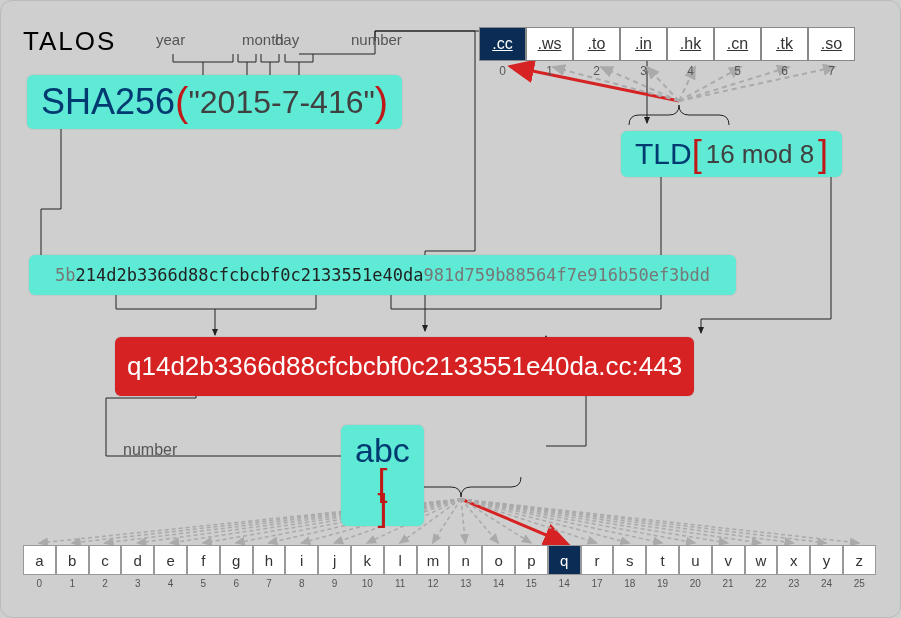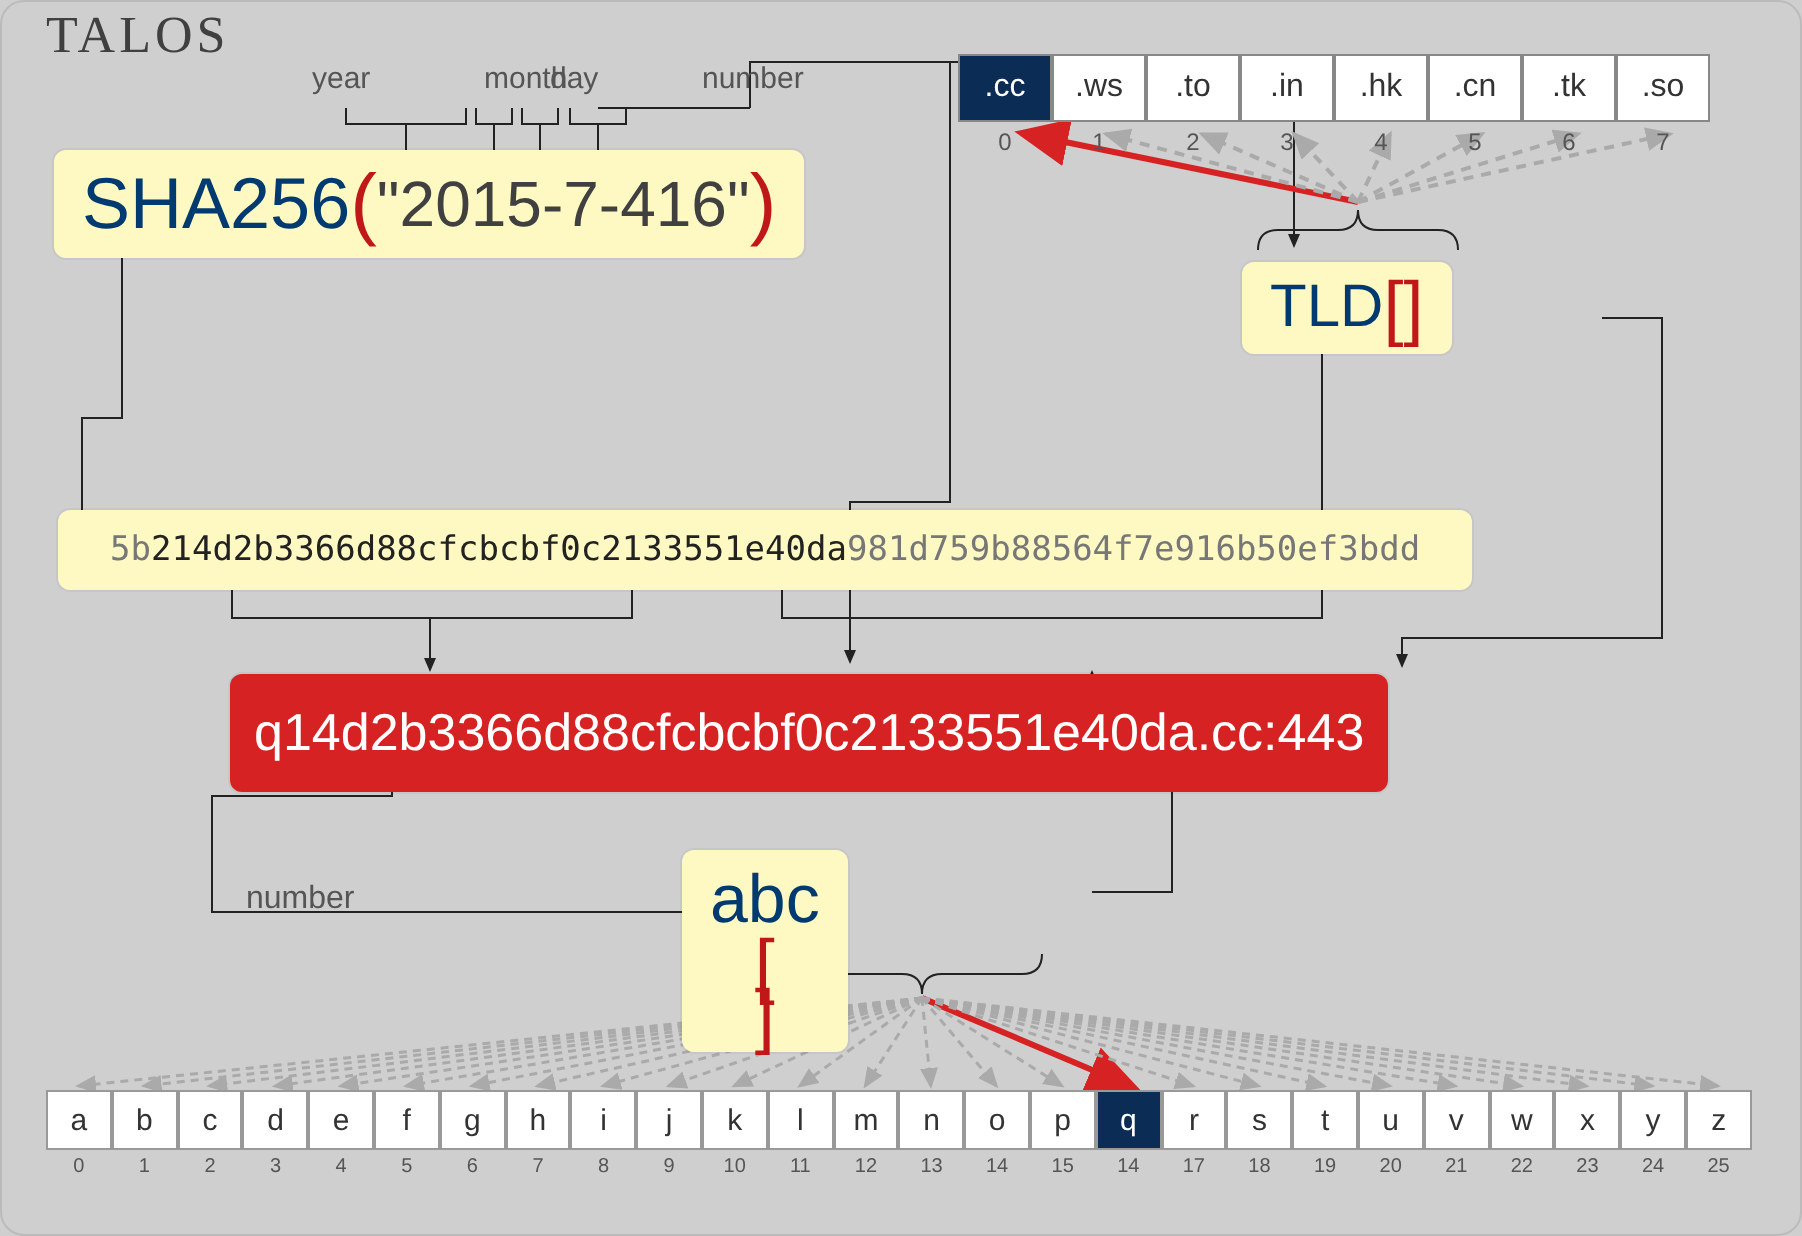--- a/index.html
+++ b/index.html
@@ -6,32 +6,32 @@
   body {
     width: 901px; height: 618px;
     background: #cfcfcf;
     font-family: "Segoe UI", Arial, sans-serif;
     position: relative;
     overflow: hidden;
     border-radius: 12px;
     border: 1px solid #bbb;
   }
   .logo {
-    position: absolute; top: 2px; left: 22px;
-    font-family: Liberation Serif, serif;
+    position: absolute; top: 25px; left: 22px;
+    font-family: Liberation Sans, sans-serif;
     font-size: 26px; letter-spacing: 2px;
-    color: #404040; font-weight: 400;
+    color: #000000; font-weight: 400;
   }
   .label {
     position: absolute;
     font-size: 16px; color: #404040;
   }
   .box {
     position: absolute;
-    background: #fef9c3;
+    background: #5eead4;
     border-radius: 6px;
     padding: 6px 14px;
     display: flex; align-items: center;
     box-shadow: 0 0 0 1px rgba(0,0,0,0.04);
   }
   .sha256-box { top: 74px; left: 26px; font-size: 36px; }
   .sha256-lbl { color: #003a70; font-weight: 400; }
   .paren { color: #c01818; font-size: 40px; font-weight: 300; line-height: 0.8; }
   .quoted { color: #404040; font-size: 32px; }
   .hash-box {
@@ -62,20 +62,21 @@
     position: absolute; top: 26px; left: 478px;
     display: flex;
   }
   .tld-cell {
     width: 47px; height: 34px;
     border: 1px solid #888;
     background: #fff;
     display: flex; align-items: center; justify-content: center;
     font-size: 16px; color: #333;
     position: relative;
+    text-decoration: underline;
   }
   .tld-cell.sel { background: #0b2d55; color: #fff; }
   .tld-idx {
     position: absolute; bottom: -18px; left: 0; width: 100%;
     text-align: center; font-size: 12px; color: #555;
   }
 
   
   .alpha-table {
     position: absolute; top: 544px; left: 22px;
@@ -214,20 +215,21 @@
     <div class="tld-cell">.in<div class="tld-idx">3</div></div>
     <div class="tld-cell">.hk<div class="tld-idx">4</div></div>
     <div class="tld-cell">.cn<div class="tld-idx">5</div></div>
     <div class="tld-cell">.tk<div class="tld-idx">6</div></div>
     <div class="tld-cell">.so<div class="tld-idx">7</div></div>
   </div>
 
 <div class="box tld-box">
   <span class="tld-lbl">TLD</span>
   <span class="bracket">[</span>
+  <span class="mod-txt">16 mod 8</span>
   <span class="bracket">]</span>
 </div>
 
 <div class="box hash-box">
   <span class="hash-mid">5b</span>
     <span class="hash-dark">214d2b3366d88cfcbcbf0c2133551e40da</span>
     <span class="hash-mid">981d759b88564f7e916b50ef3bdd</span>
 </div>
 
 <div class="box result-box">q14d2b3366d88cfcbcbf0c2133551e40da.cc:443</div>

